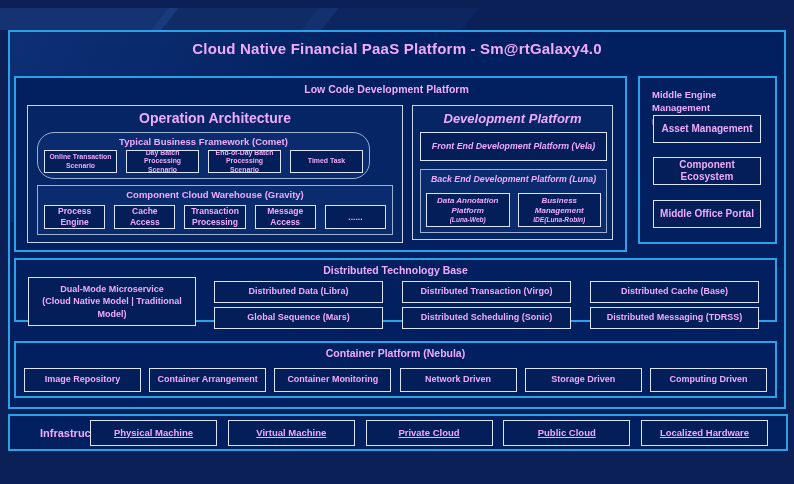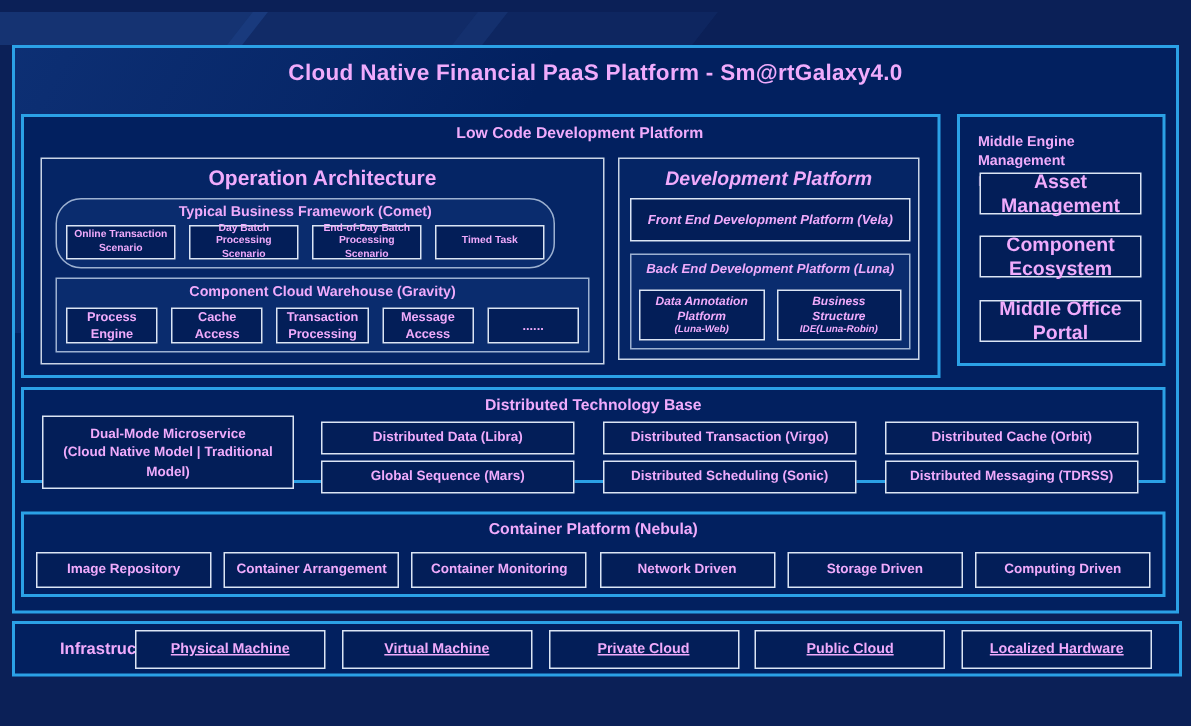--- a/index.html
+++ b/index.html
@@ -47,21 +47,21 @@
   .gravity-item { flex:1; height:24px; font-size:8.5px; padding:0 2px; }
 
   .fe-box { position:absolute; left:7px; top:26px; width:187px; height:29px; font-size:8.8px; white-space:nowrap; }
   .be-box { position:absolute; left:7px; top:63px; width:187px; height:64px; border:1px solid #9db1d1; background:#0a2c6e; }
   .be-title { text-align:center; font-size:8.8px; font-weight:bold; margin-top:4px; white-space:nowrap; }
   .be-items { position:absolute; left:5px; right:5px; bottom:5px; display:flex; gap:8px; }
   .be-item { flex:1; height:34px; flex-direction:column; font-size:8px; line-height:1.2; }
   .be-sub { font-size:6.6px; font-weight:bold; }
 
   .mo-label { padding:10px 0 0 12px; font-size:9.5px; font-weight:bold; line-height:1.4; }
-  .mo-item { position:absolute; left:13px; width:108px; height:28px; font-size:13px; }
+  .mo-item { position:absolute; left:13px; width:108px; height:28px; font-size:10px; }
   .mo-1 { top:37px; } .mo-2 { top:79px; } .mo-3 { top:122px; }
 
   .dual-box { position:absolute; left:12px; top:17px; width:168px; height:49px;
               font-size:9px; line-height:1.35; flex-direction:column; }
   .dist-item { position:absolute; width:169px; height:22px; font-size:9px; white-space:nowrap; }
   .dc-0 { left:198px; } .dc-1 { left:386px; } .dc-2 { left:574px; }
   .dr-0 { top:21px; }   .dr-1 { top:47px; }
 
   .cont-items { position:absolute; left:8px; right:8px; top:25px; display:flex; justify-content:space-between; }
   .cont-item { width:117px; height:24px; font-size:9px; white-space:nowrap; }
@@ -120,21 +120,21 @@
         <div class="be-box">
           <div class="be-title">Back End Development Platform (Luna)</div>
           <div class="be-items">
             <div class="item be-item">
               <span>Data Annotation</span>
               <span>Platform</span>
               <span class="be-sub">(Luna-Web)</span>
             </div>
             <div class="item be-item">
               <span>Business</span>
-              <span>Structure</span>
+              <span>Management</span>
               <span class="be-sub">IDE(Luna-Robin)</span>
             </div>
           </div>
         </div>
       </div>
     </div>
 
     <div class="section sec-midoffice">
       <div class="mo-label">
         <span>Middle Engine Management</span><br>
@@ -147,21 +147,21 @@
 
     <div class="section sec-distributed">
       <div class="sec-label center-label">Distributed Technology Base</div>
       <div class="item dual-box">
         <span>Dual-Mode Microservice</span>
         <span>(Cloud Native Model | Traditional</span>
         <span>Model)</span>
       </div>
       <div class="item dist-item dc-0 dr-0">Distributed Data (Libra)</div>
       <div class="item dist-item dc-1 dr-0">Distributed Transaction (Virgo)</div>
-      <div class="item dist-item dc-2 dr-0">Distributed Cache (Orbit)</div>
+      <div class="item dist-item dc-2 dr-0">Distributed Cache (Base)</div>
       <div class="item dist-item dc-0 dr-1">Global Sequence (Mars)</div>
       <div class="item dist-item dc-1 dr-1">Distributed Scheduling (Sonic)</div>
       <div class="item dist-item dc-2 dr-1">Distributed Messaging (TDRSS)</div>
     </div>
 
     <div class="section sec-container">
       <div class="sec-label center-label">Container Platform (Nebula)</div>
       <div class="cont-items">
         <div class="item cont-item">Image Repository</div>
         <div class="item cont-item">Container Arrangement</div>

